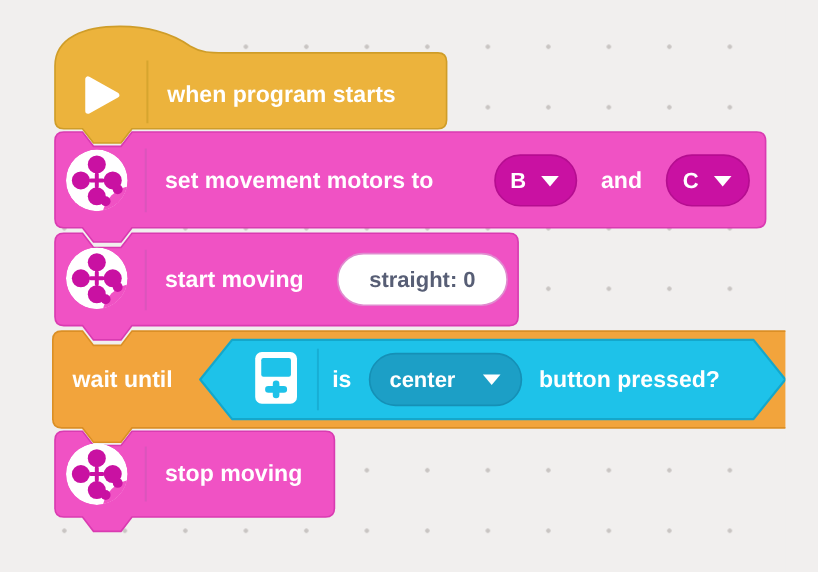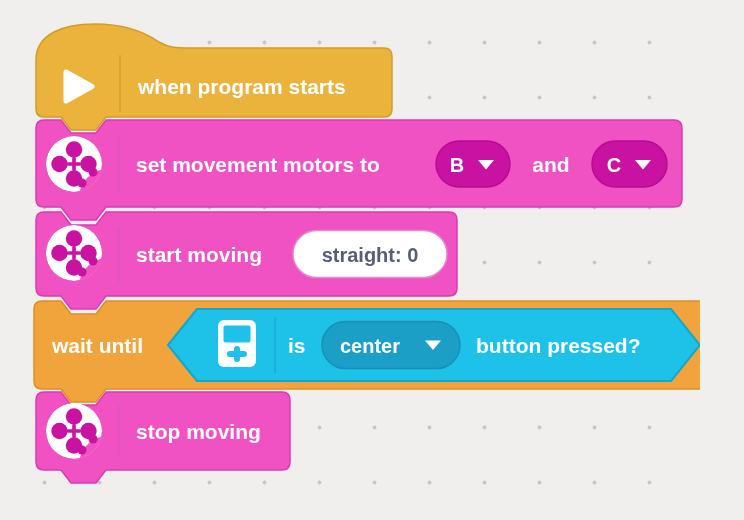--- a/index.html
+++ b/index.html
@@ -9,20 +9,21 @@
   }
   .canvas {
     position: relative;
     width: 700px;
     height: 520px;
     background-color: #F1EFEE;
     background-image: radial-gradient(circle, #C9C5C3 1.7px, transparent 2.3px);
     background-size: 55px 55px;
     background-position: 17px 15px;
     overflow: hidden;
+    margin-left: 14px;
   }
   svg text {
     font-family: "Liberation Sans", sans-serif;
     font-weight: bold;
     user-select: none;
   }
   .wlabel    { fill: #ffffff; font-size: 21px; }
   .pill-label{ fill: #ffffff; font-size: 20px; }
   .input-label { fill: #575E75; font-size: 20px; }
   .y-body { stroke: #CF9D29; stroke-width: 1.5; }

